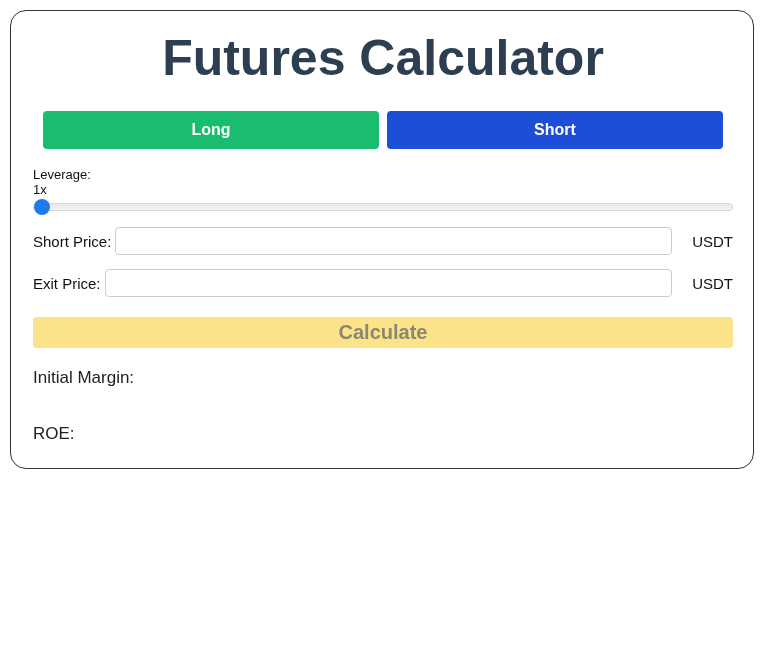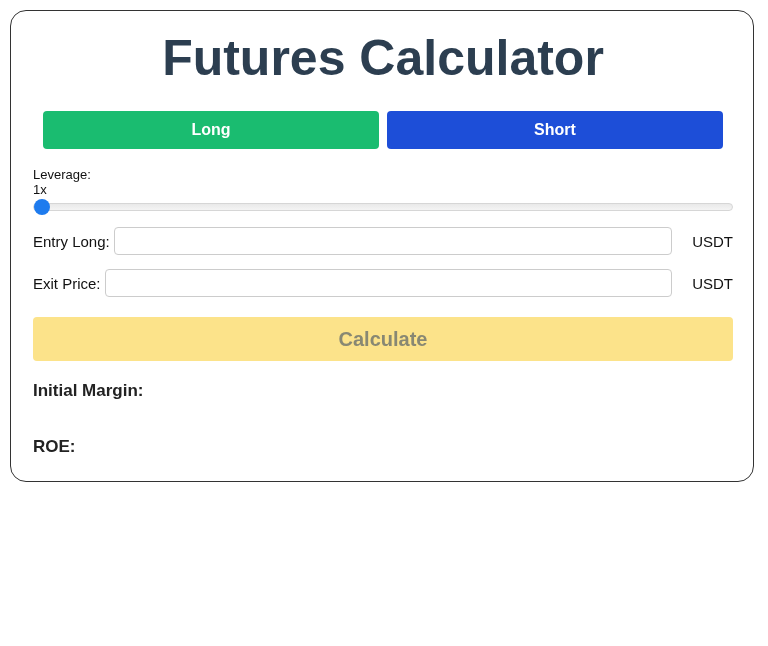--- a/index.html
+++ b/index.html
@@ -105,36 +105,35 @@
       padding: 2px 6px;
       font-size: 14px;
     }
     .input-unit {
       font-size: 15px;
       color: #111;
       margin-left: 20px;
     }
     .calc-btn {
       width: 100%;
-      height: 44px;
+      height: 31px;
       background: #FCE38A;
       border: none;
       border-radius: 4px;
       color: #888873;
       font-size: 20px;
       font-weight: 600;
       cursor: pointer;
       margin-top: 6px;
       margin-bottom: 20px;
     }
     .result-label {
       font-size: 17px;
       color: #222;
       margin-bottom: 36px;
-      font-weight: bold;
     }
     .result-label:last-child {
       margin-bottom: 4px;
     }
   </style>
 </head>
 <body>
 
 <div class="card">
   <h1 class="title">Futures Calculator</h1>
@@ -144,21 +143,21 @@
     <button class="btn-short">Short</button>
   </div>
 
   <div class="leverage-section">
     <div class="leverage-label">Leverage:</div>
     <div class="leverage-value">1x</div>
     <input type="range" class="slider" min="1" max="100" value="1" style="">
   </div>
 
   <div class="input-row">
-    <span class="input-label">Entry Long:</span>
+    <span class="input-label">Short Price:</span>
     <input type="text" class="text-input" value="" style="">
     <span class="input-unit">USDT</span>
   </div>
 
   <div class="input-row">
     <span class="input-label">Exit Price:</span>
     <input type="text" class="text-input" value="" style="">
     <span class="input-unit">USDT</span>
   </div>
 

